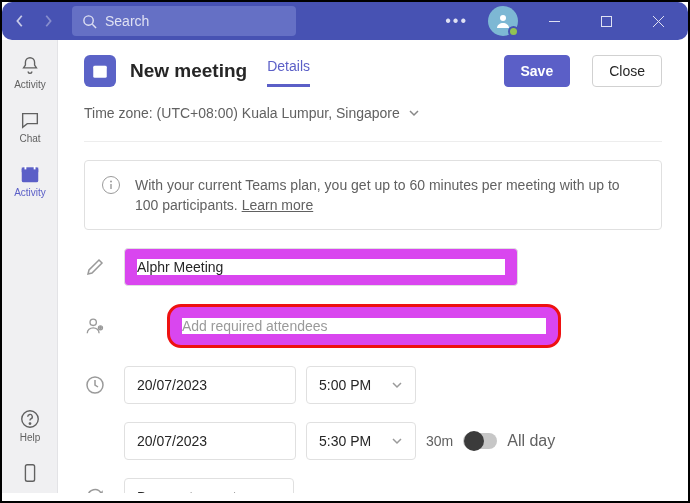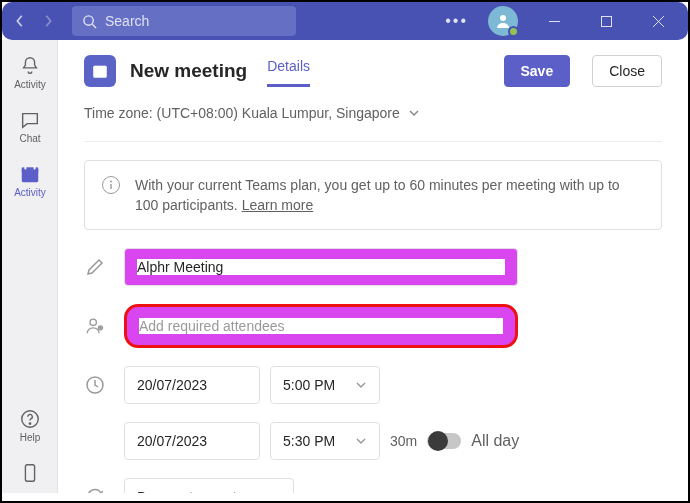--- a/index.html
+++ b/index.html
@@ -48,25 +48,25 @@
   .banner { display: flex; gap: 14px; border: 1px solid #e0e0e0; border-radius: 4px; padding: 14px 16px; color: #616161; font-size: 14px; line-height: 20px; margin-bottom: 18px; margin-left: 0; }
   .banner .info-ico { width: 20px; height: 20px; flex: 0 0 20px; }
   .banner a { color: #616161; text-decoration: underline; }
 
   .field-row { display: flex; align-items: center; gap: 18px; margin-bottom: 18px; }
   .row-icon { width: 22px; height: 22px; flex: 0 0 22px; color: #888; display: flex; align-items: center; justify-content: center; }
   .row-icon svg { width: 20px; height: 20px; }
   .textfield { flex: 1; height: 38px; border: 1px solid #e0e0e0; border-radius: 4px; padding: 0 12px; font-size: 14px; color: #262626; display: flex; align-items: center; background: #d946ef; max-width: 394px; }
   .textfield input { border: none; outline: none; width: 100%; font-size: 14px; color: #262626; }
   .textfield input::placeholder { color: #9a9a9a; }
-  .highlight { border: 3px solid #e11; border-radius: 14px; }
+  .highlight { border: 3px solid #e11; border-radius: 14px; margin-left: 43px; }
 
   .dt-group { display: flex; gap: 10px; align-items: center; }
   .box { height: 38px; border: 1px solid #e0e0e0; border-radius: 4px; display: flex; align-items: center; padding: 0 12px; font-size: 14px; color: #262626; gap: 10px; background: #fff; }
-  .box.date { width: 136px; }
+  .box.date { width: 172px; }
   .box.time { width: 110px; justify-content: space-between; }
   .box .chev2 { color: #9a9a9a; }
   .dur { color: #616161; font-size: 14px; }
   .toggle { width: 34px; height: 16px; background: #c7c7c7; border-radius: 10px; position: relative; }
   .toggle::after { content: ""; position: absolute; left: 1px; top: -2px; width: 20px; height: 20px; background: #3b3b3b; border-radius: 50%; }
   .allday { color: #616161; font-size: 16px; }
 
 </style>
 </head>
 <body>

